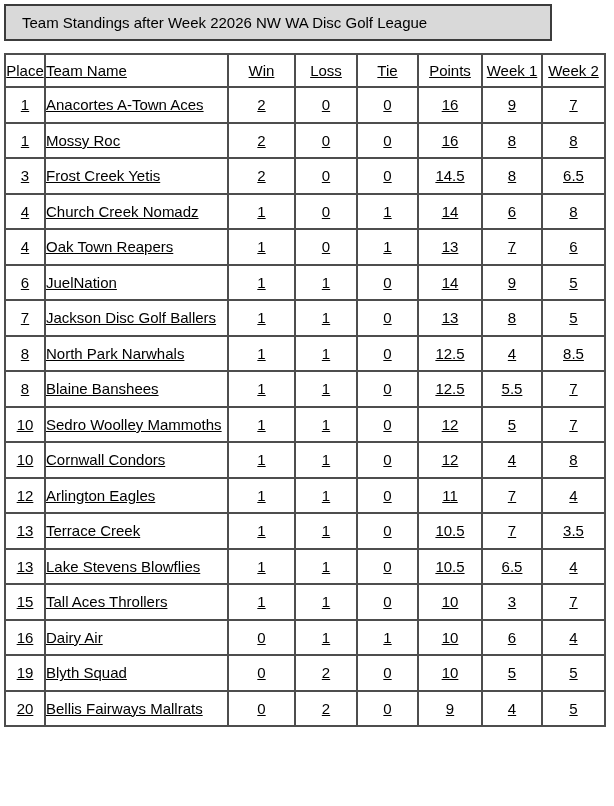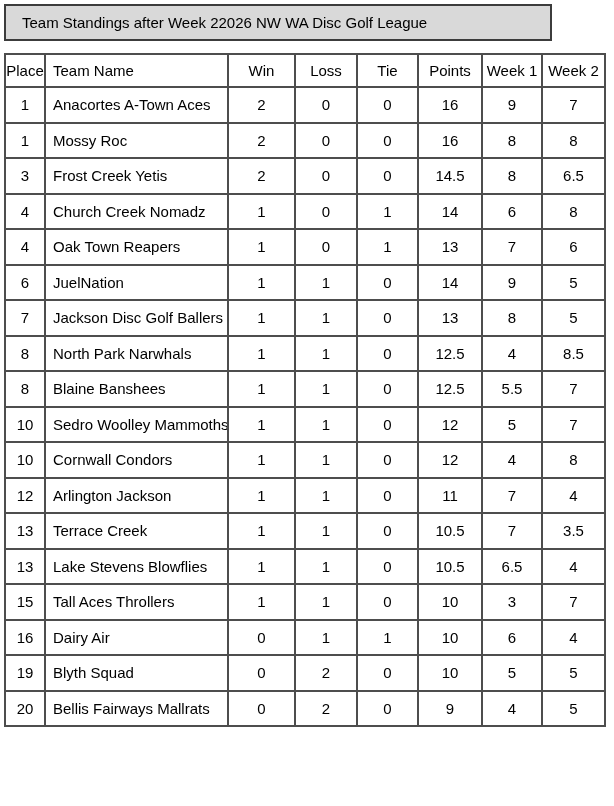--- a/index.html
+++ b/index.html
@@ -24,37 +24,37 @@
     align-items: center;
     padding-left: 16px;
   }
   .title-bar .league {
   }
   table.standings {
     border-collapse: collapse;
     table-layout: fixed;
     margin: 12px 0 0 4px;
     width: 602px;
+    text-decoration: underline;
   }
   table.standings th,
   table.standings td {
     border: 2px solid var(--border-inner, #4d4d4d);
     padding: 0;
     text-align: center;
     font-weight: normal;
     white-space: nowrap;
     overflow: hidden;
     background: var(--row-bg, #ffffff);
   }
   table.standings th { height: 31px; }
   table.standings td { height: 33.5px; }
   table.standings th.left,
   table.standings td.left {
     text-align: left;
-    padding-left: 7px;
     margin-left: 36px;
   }
   col.c-place  { width: 40px; }
   col.c-team   { width: 183px; }
   col.c-win    { width: 67px; }
   col.c-loss   { width: 62px; }
   col.c-tie    { width: 61px; }
   col.c-points { width: 64px; }
   col.c-week1  { width: 60px; }
   col.c-week2  { width: 63px; }
@@ -196,21 +196,21 @@
         <td class="left">Cornwall Condors</td>
         <td>1</td>
         <td>1</td>
         <td>0</td>
         <td>12</td>
         <td>4</td>
         <td>8</td>
       </tr>
       <tr>
         <td>12</td>
-        <td class="left">Arlington Jackson</td>
+        <td class="left">Arlington Eagles</td>
         <td>1</td>
         <td>1</td>
         <td>0</td>
         <td>11</td>
         <td>7</td>
         <td>4</td>
       </tr>
       <tr>
         <td>13</td>
         <td class="left">Terrace Creek</td>

